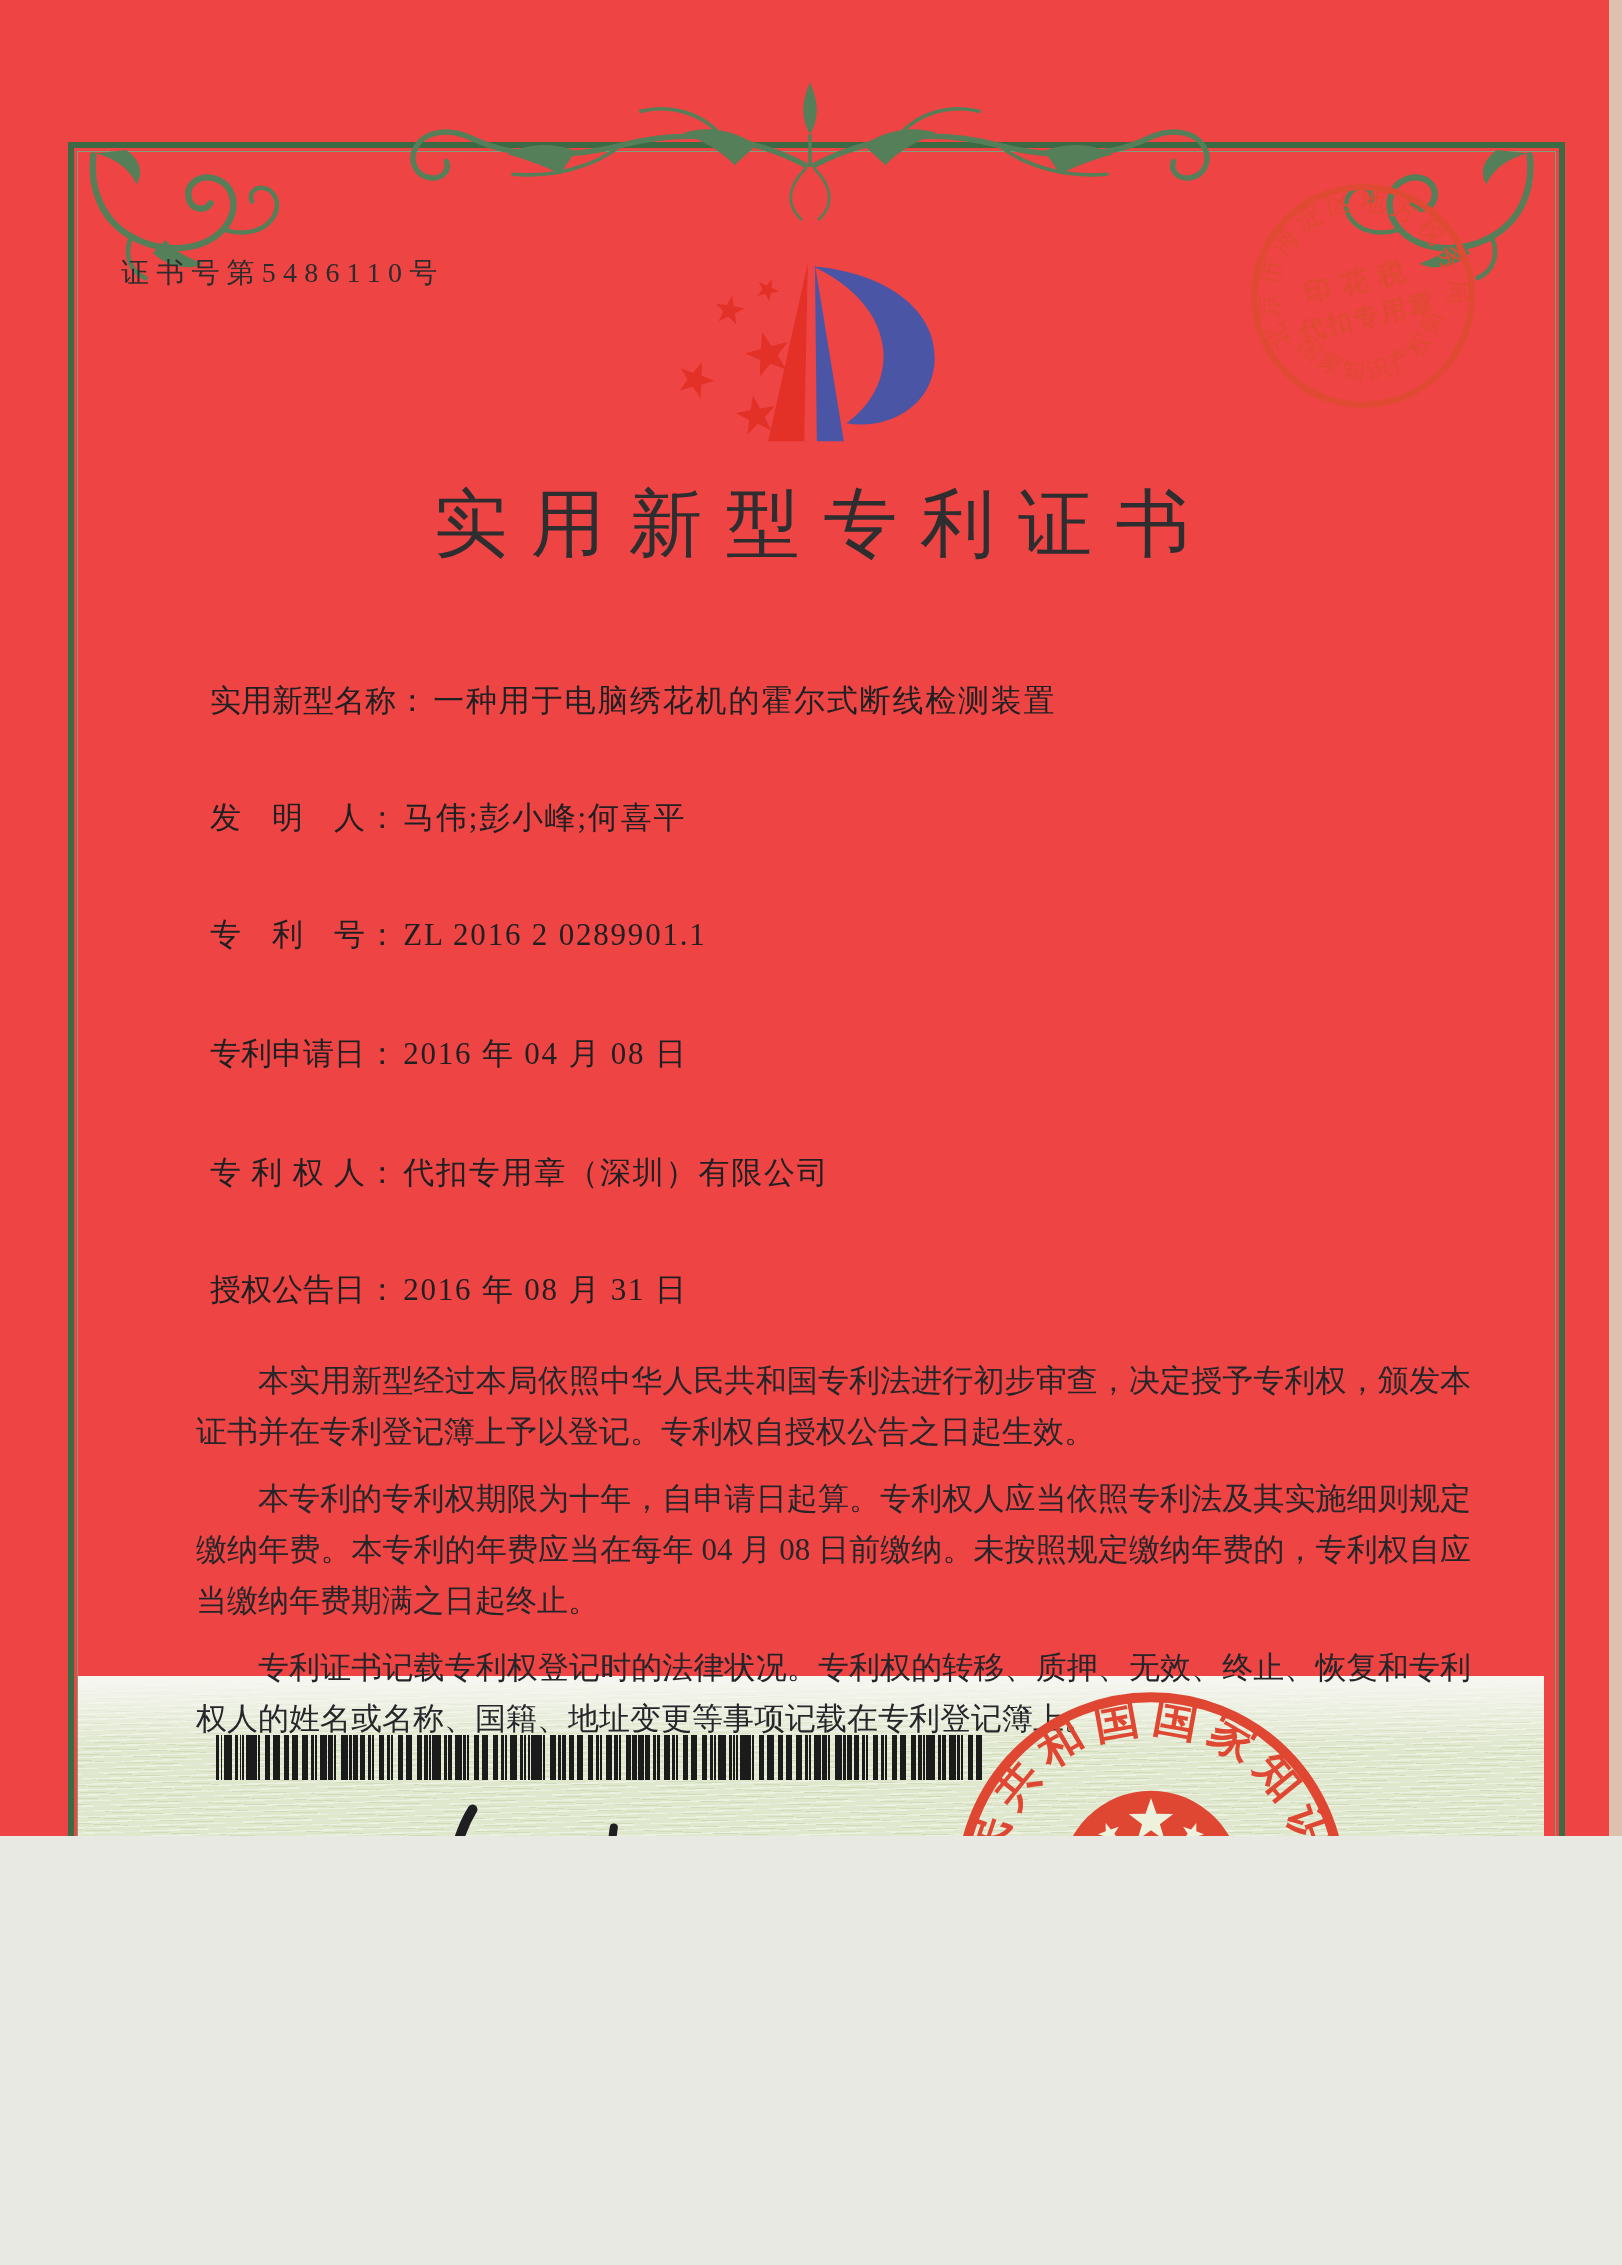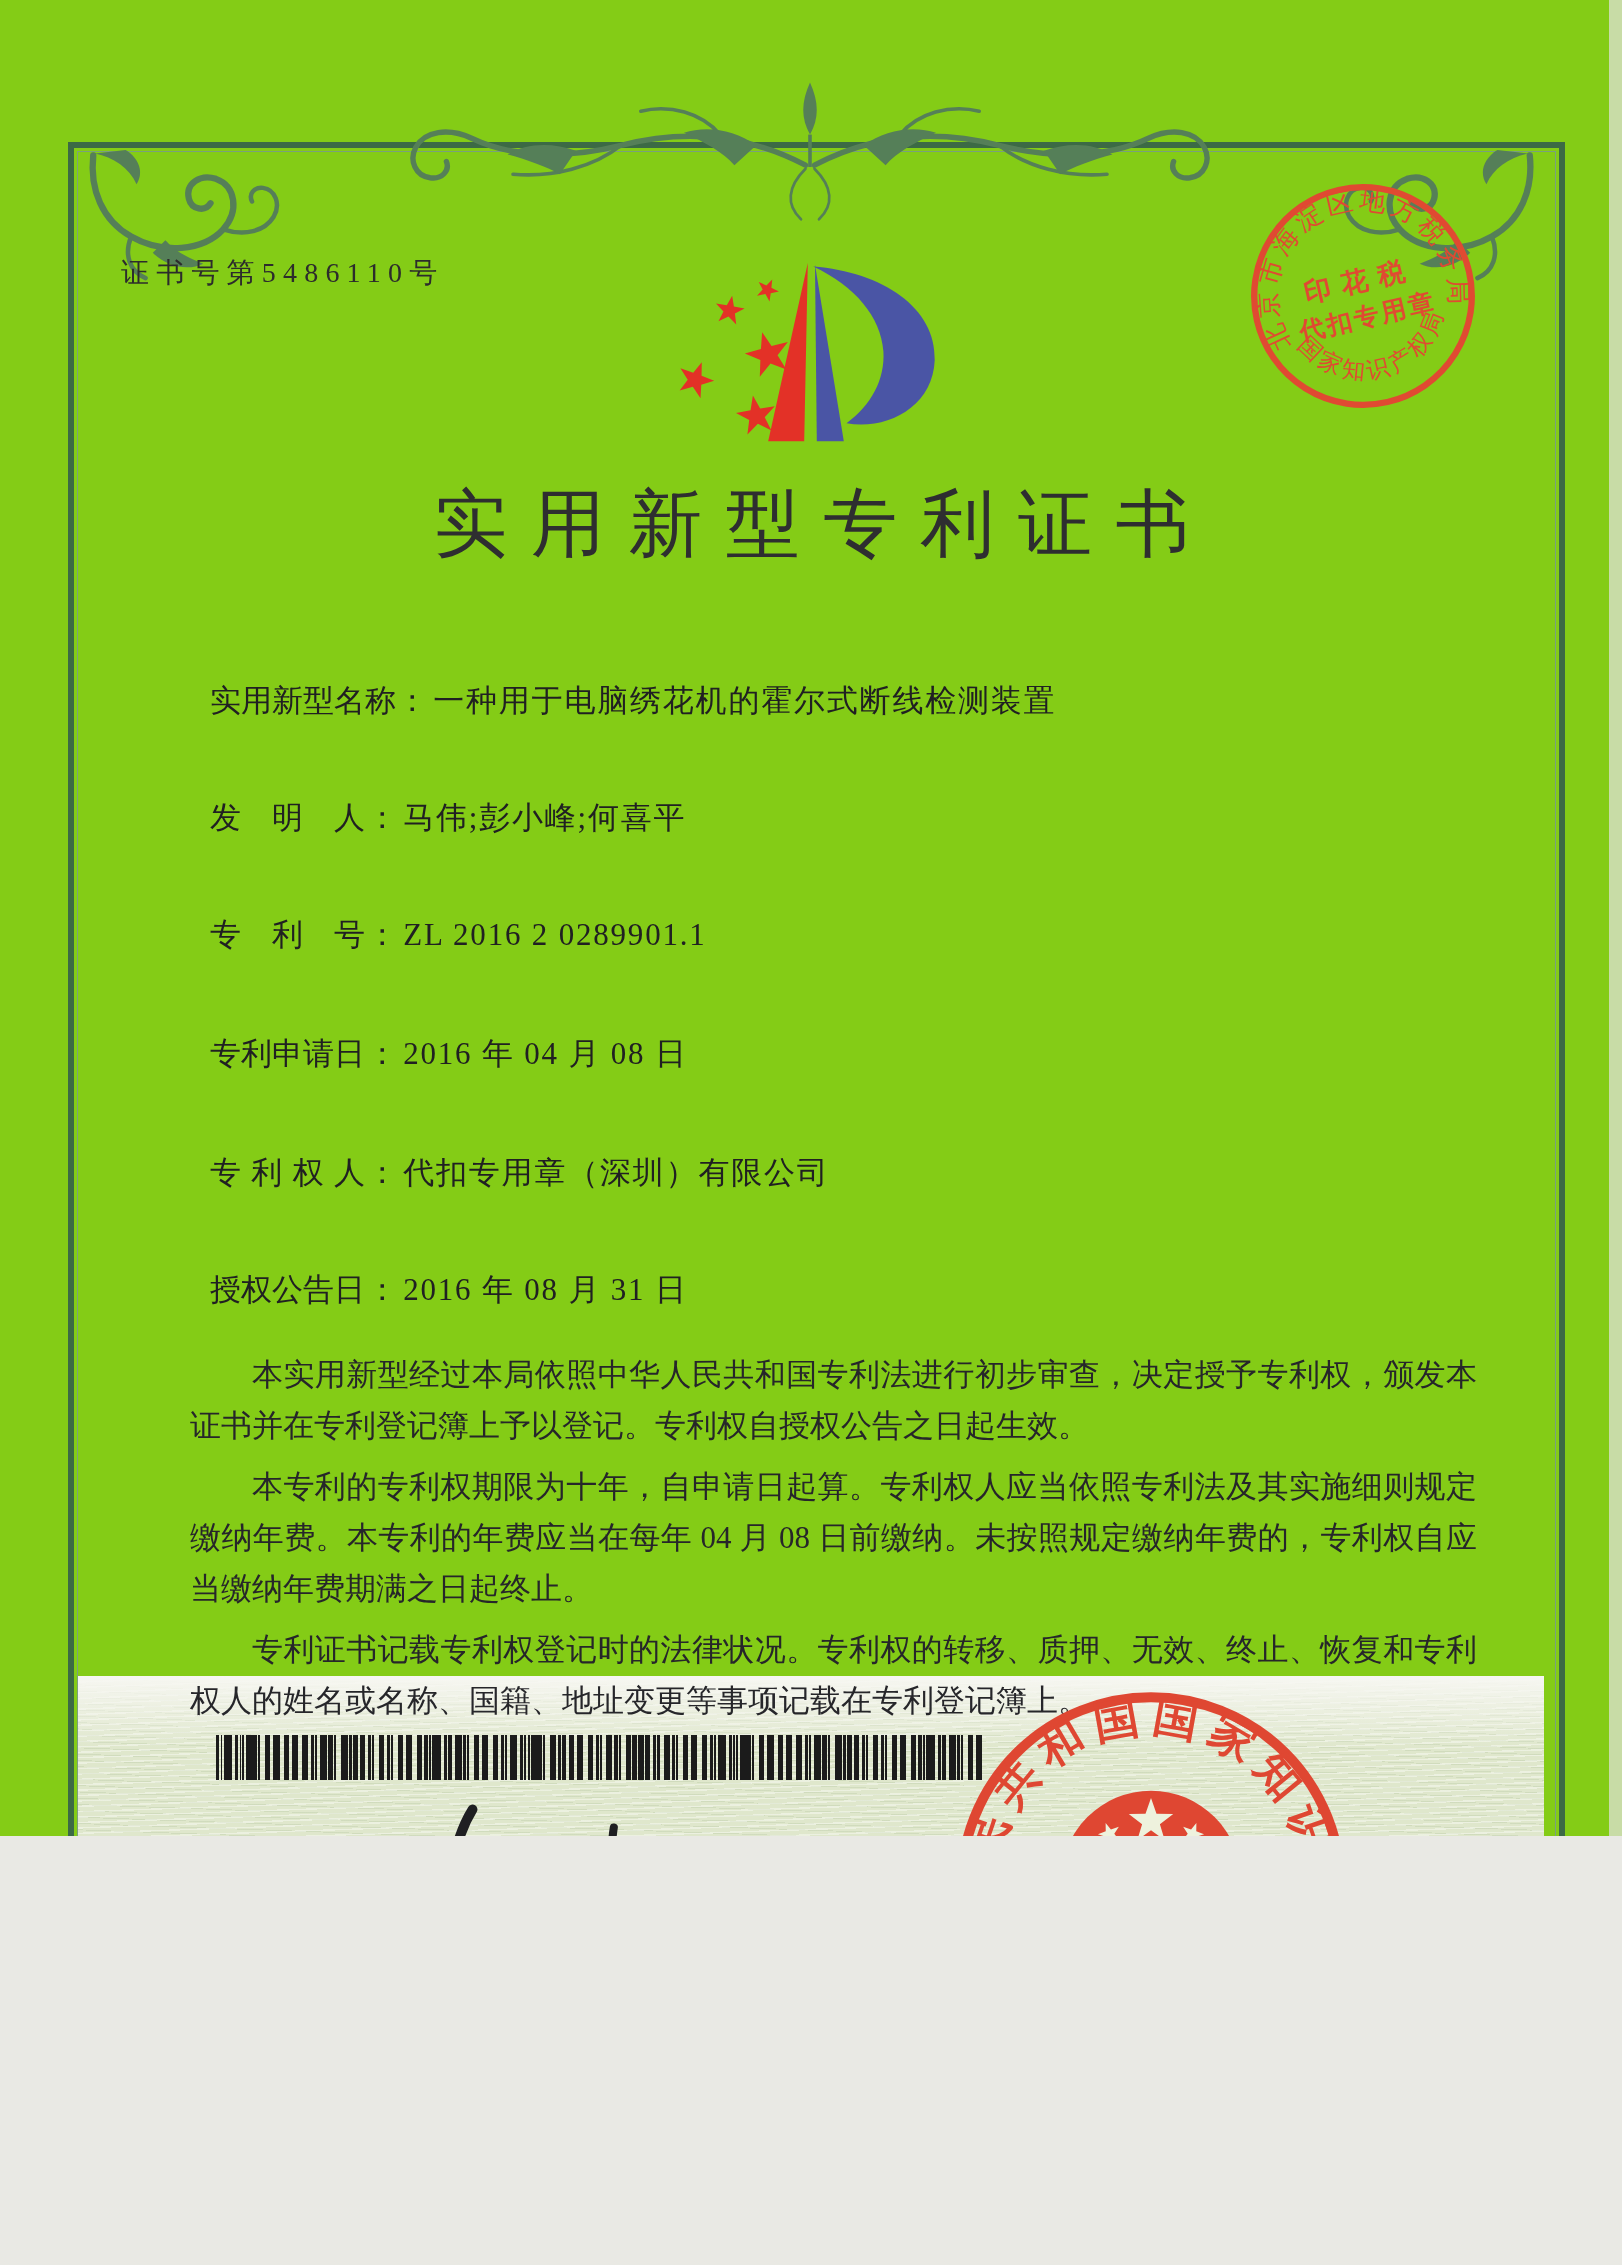--- a/index.html
+++ b/index.html
@@ -1,16 +1,16 @@
 <!DOCTYPE html>
 <html style="font-size:14.4px"><head>
 <meta charset="utf-8">
 <style>
   html,body{margin:0;padding:0;background:#e9e9e4;}
-  .page{position:relative;width:1623px;height:1836px;background:#84cc16;overflow:hidden;
+  .page{position:relative;width:1623px;height:1836px;background:#ef4444;overflow:hidden;
         font-family:"Liberation Serif","DejaVu Serif",serif;color:#222;}
   .scan-edge{position:absolute;right:0;top:0;width:14.4px;height:100%;background:#d9e0ca;opacity:.8;}
   
   .frame{position:absolute;left:68px;top:142px;width:1485px;height:2011px;
          border:6.3px solid #3c6a45;z-index:2;}
   .frame-inner{position:absolute;inset:2.7px;border:1.8px solid #7aa07d;}
   
   .panel{position:absolute;left:77px;top:1676px;width:1467px;height:482px;z-index:1;
          background-color:#dfe7cc;
          background-image:
@@ -23,21 +23,21 @@
   .title{position:absolute;left:0;top:475px;width:100%;text-align:center;font-size:74px;font-weight:400;
          letter-spacing:23.4px;text-indent:23.4px;color:#2e2e30;z-index:4;}
   .fields{position:absolute;left:210px;top:666px;width:1170px;z-index:4;font-size:31px;color:#202022;}
   .frow{position:absolute;left:0;white-space:nowrap;}
   .flabel{display:inline-block;text-align:justify;text-align-last:justify;vertical-align:bottom;}
   .w6{width:185px;} .w5{width:155px;}
   .fcolon{display:inline-block;margin:0 5.4px 0 1.8px;}
   .fvalue{letter-spacing:1.8px;}
   .body-text{position:absolute;left:180px;top:1339px;width:1307px;z-index:4;
              font-size:31px;line-height:51px;text-align:justify;color:#26262a;}
-  .body-text p{margin:10px;text-indent:2em;}
+  .body-text p{margin:16px;text-indent:2em;}
   .barcode{position:absolute;left:216px;top:1735px;width:767px;height:45px;z-index:4;
     background-image:
       repeating-linear-gradient(90deg,#1b1b1b 0 2.7px,transparent 2.7px 4.5px,#1b1b1b 4.5px 6.3px,transparent 6.3px 10.8px,#1b1b1b 10.8px 16px,transparent 16px 19px),
       repeating-linear-gradient(90deg,#1b1b1b 0 1.8px,transparent 1.8px 8px,#1b1b1b 8px 11.7px,transparent 11.7px 15.3px,transparent 15.3px 26px);}
   .sign-title{position:absolute;left:212px;top:1860px;font-size:36px;letter-spacing:9px;color:#1c1c1e;z-index:4;
               font-family:"Liberation Sans","DejaVu Sans",sans-serif;}
   .sign-name{position:absolute;left:212px;top:1935px;font-size:36px;letter-spacing:5.4px;color:#1c1c1e;z-index:4;
               font-family:"Liberation Sans","DejaVu Sans",sans-serif;}
   .signature{position:absolute;left:387px;top:1787px;z-index:4;}
   .footer{position:absolute;left:0;top:2103px;width:100%;text-align:center;font-size:24px;

